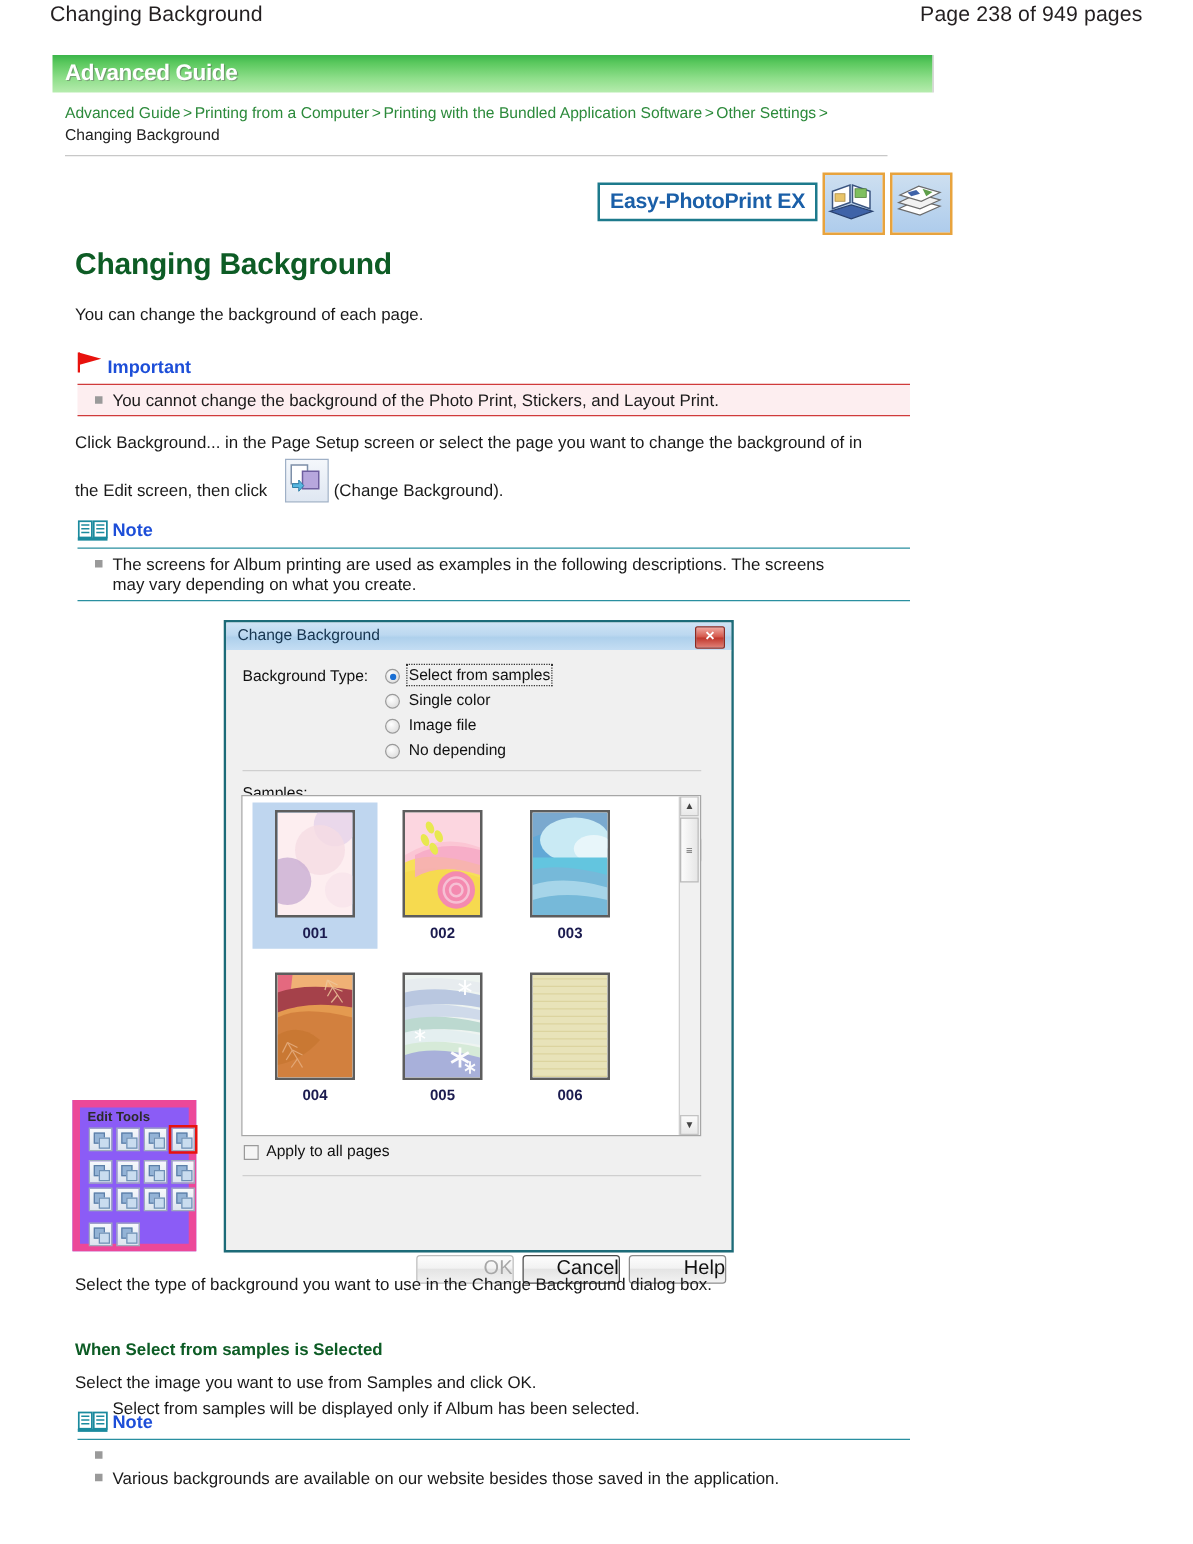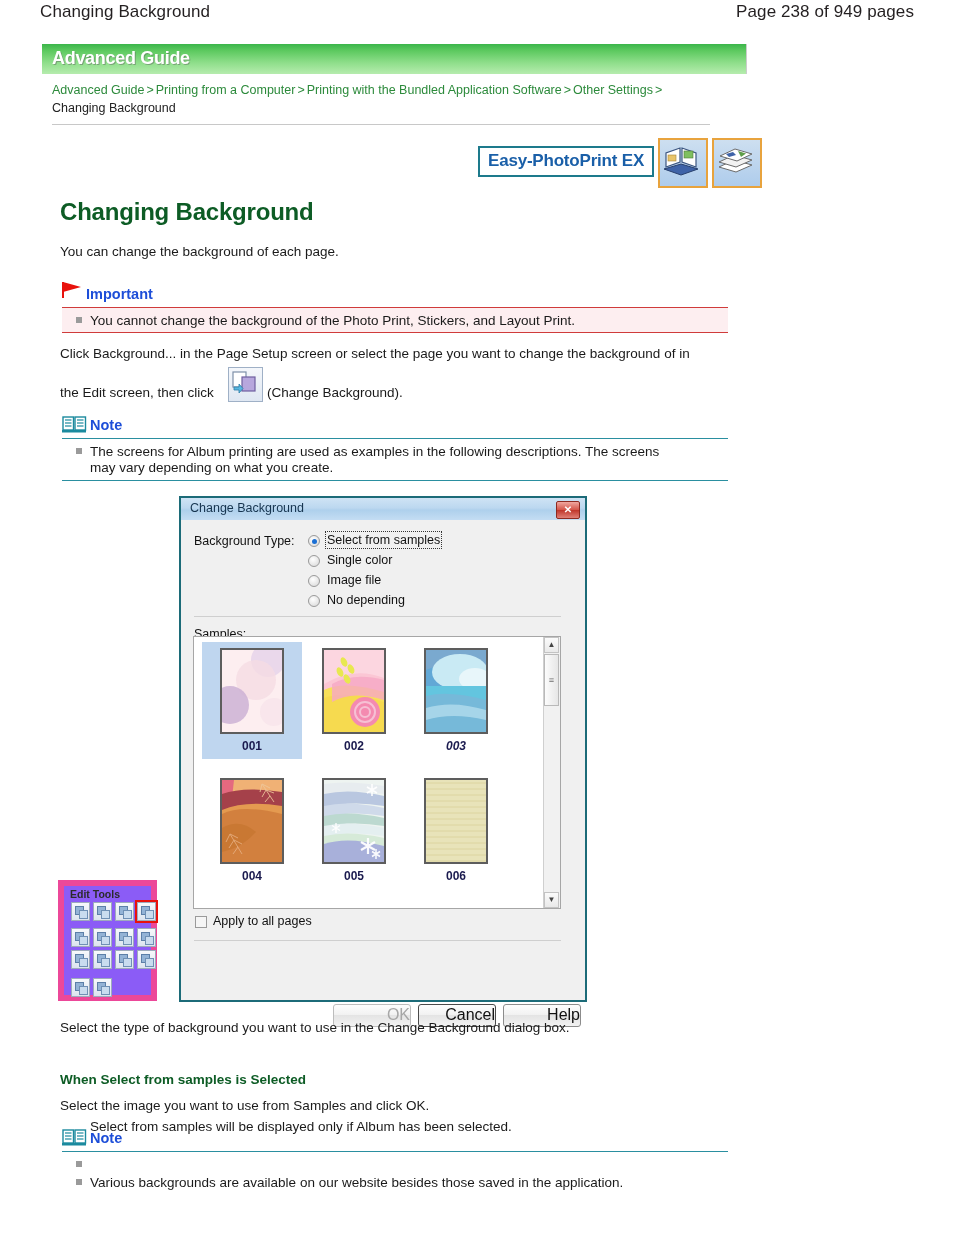--- a/index.html
+++ b/index.html
@@ -383,21 +383,21 @@
             <ellipse cx="16" cy="22" rx="3" ry="5" fill="#e8e84f" transform="rotate(-25 16 22)"></ellipse>
             <ellipse cx="23" cy="29" rx="3" ry="5" fill="#e8e84f" transform="rotate(-25 23 29)"></ellipse>
             <circle cx="41" cy="62" r="15" fill="#f48ab0"></circle>
             <circle cx="41" cy="62" r="10" fill="none" stroke="#f6c0d4" stroke-width="2"></circle>
             <circle cx="41" cy="62" r="5" fill="none" stroke="#f6c0d4" stroke-width="2"></circle>
           </svg>
         </div>
         <div class="thumb-cap">002</div>
       </div>
 
-      <div class="thumb-cell" style="left:212px; top:5px;font-style:italic;">
+      <div class="thumb-cell" style="left:212px; top:5px;">
         <div class="thumb">
           <svg width="60" height="82" viewBox="0 0 60 82" preserveAspectRatio="none">
             <rect width="60" height="82" fill="#62a8d6"></rect>
             <path d="M0 0 L60 0 L60 16 Q28 8 0 20 Z" fill="#7aa9cf"></path>
             <ellipse cx="34" cy="22" rx="28" ry="18" fill="#c9eaf4"></ellipse>
             <ellipse cx="49" cy="29" rx="16" ry="11" fill="#e8f6fa"></ellipse>
             <path d="M0 36 L60 36 L60 56 L0 56 Z" fill="#63c5df"></path>
             <path d="M0 46 Q22 40 60 50 L60 82 L0 82 Z" fill="#76b9d9"></path>
             <path d="M0 58 Q26 50 60 60 L60 70 Q26 62 0 70 Z" fill="#b3dcec" opacity=".8"></path>
           </svg>

